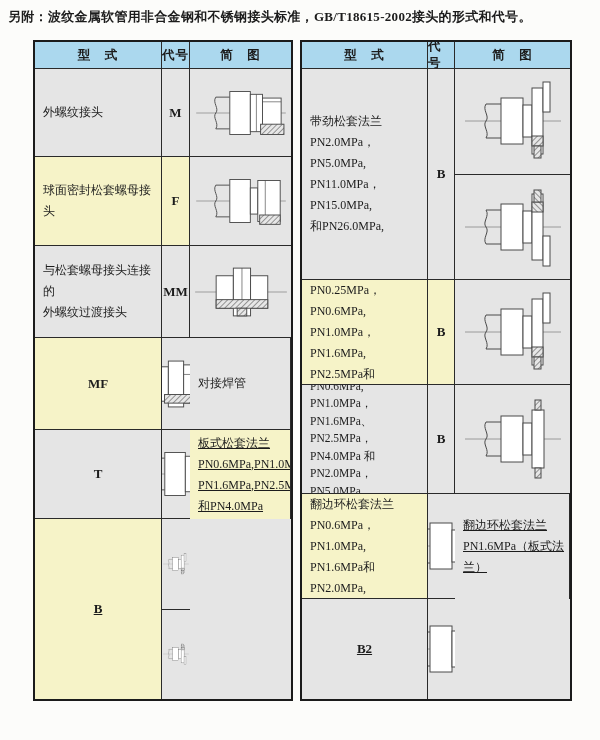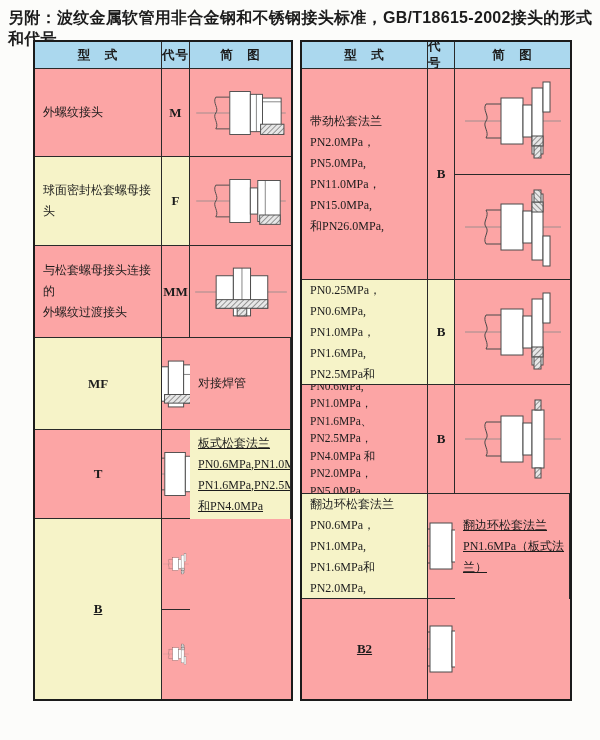--- a/index.html
+++ b/index.html
@@ -4,25 +4,25 @@
 <style>
   html,body{margin:0;padding:0;}
   body{
     width:600px;height:740px;position:relative;
     background:#fcfcfa;color:#1c1c1c;
     font-family:"Liberation Sans",sans-serif;
     overflow:hidden;
   }
   .title{
     position:absolute;left:8px;top:8px;width:586px;
-    font-size:16px;font-weight:700;letter-spacing:.3px;
-    font-family:Liberation Sans, sans-serif;
+    font-size:13px;font-weight:700;letter-spacing:.3px;
+    font-family:Liberation Serif, serif;
   }
   .tbl{
-    position:absolute;top:40px;background:#fca5a5;
+    position:absolute;top:40px;background:#e5e5e5;
     border:2px solid #1b1b1b;display:grid;
   }
   #tblL{left:33px;grid-template-columns:127px 28px 101px;
         grid-template-rows:27px 88px 89px 92px 92px 89px 180px;}
   #tblR{left:300px;grid-template-columns:126px 27px 115px;
         grid-template-rows:27px 211px 105px 109px 105px 100px;}
   .c{
     border-right:1px solid #2a2a2a;border-bottom:1px solid #2a2a2a;
     display:flex;align-items:center;justify-content:center;
     box-sizing:border-box;overflow:hidden;

